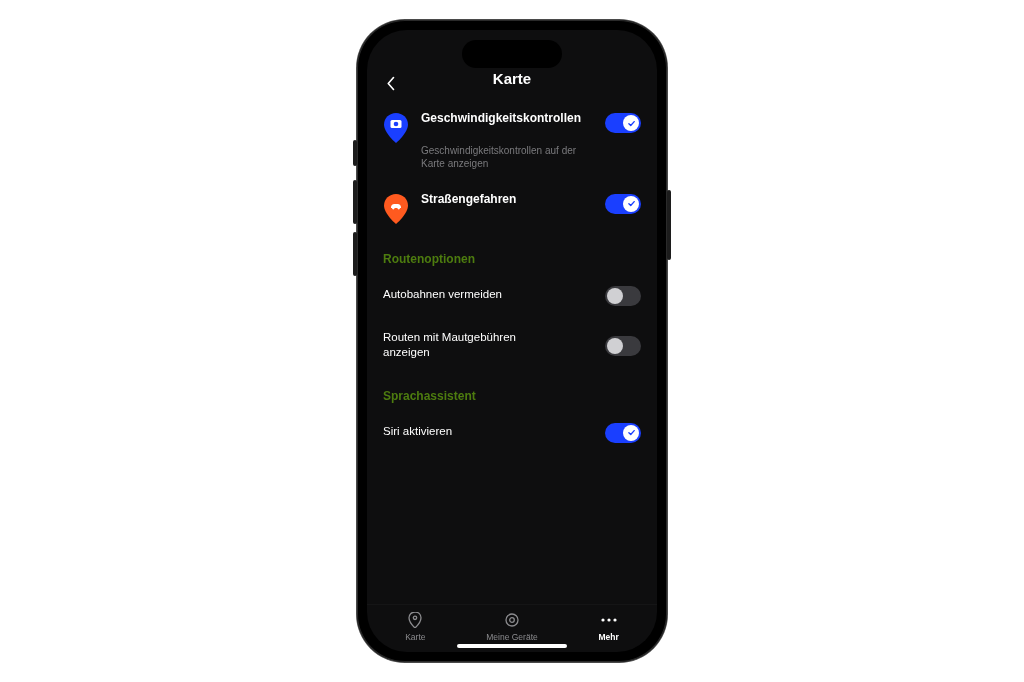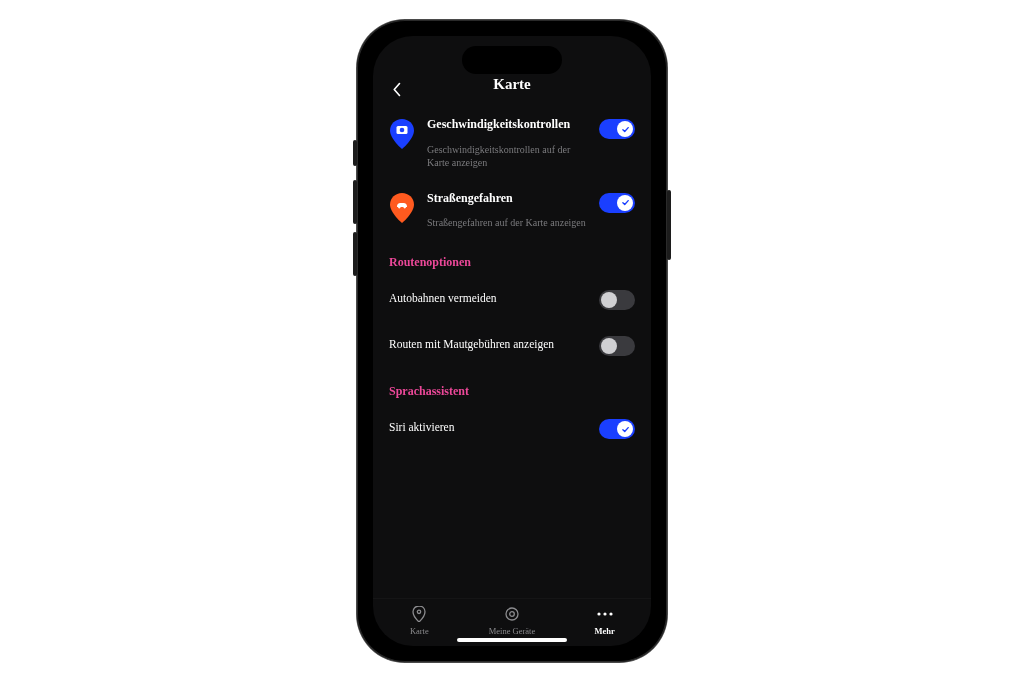--- a/index.html
+++ b/index.html
@@ -10,24 +10,23 @@
     display: flex;
     align-items: center;
     justify-content: center;
     font-family: -apple-system, "Helvetica Neue", Arial, sans-serif;
   }
   .phone {
     width: 310px;
     height: 642px;
     background: #000;
     border-radius: 48px;
-    padding: 16px;
+    padding: 10px;
     position: relative;
     box-shadow: inset 0 0 0 1px #2a2a2a, 0 0 0 1px #4a4a4a;
-    font-family: Liberation Serif, serif;
   }
   .side-btn { position: absolute; background:#1c1c1c; border-radius:2px; }
   .side-btn.l1{ left:-4px; top:120px; width:4px; height:26px; }
   .side-btn.l2{ left:-4px; top:160px; width:4px; height:44px; }
   .side-btn.l3{ left:-4px; top:212px; width:4px; height:44px; }
   .side-btn.r1{ right:-4px; top:170px; width:4px; height:70px; }
   .screen {
     width: 100%;
     height: 100%;
     background: #0e0e0f;
@@ -75,36 +74,36 @@
     padding: 8px 0 14px 0;
   }
   .pin {
     width:26px; height:32px;
     flex:0 0 26px;
     display:flex; align-items:flex-start; justify-content:center;
     margin-top:2px;
   }
   .row-body { flex:1; min-width:0; }
   .row-title { font-size:12px; font-weight:600; color:#fff; line-height:1.3; }
-  .row-sub { font-size:10px; color:#7a7a7d; line-height:1.3; margin-top:10px; }
+  .row-sub { font-size:10px; color:#7a7a7d; line-height:1.3; margin-top:17px; }
   .toggle {
     width:36px; height:20px; border-radius:11px;
     background:#3a3a3e; position:relative; flex:0 0 36px;
     margin-top:2px; cursor:pointer;
   }
   .toggle.on { background:#1a3fff; }
   .knob {
     position:absolute; top:2px; width:16px; height:16px; border-radius:50%;
     background:#fff; display:flex; align-items:center; justify-content:center;
   }
   .toggle.off .knob { left:2px; background:#d0d0d3; }
   .toggle.on .knob { right:2px; }
   .knob svg { width:9px; height:9px; }
   .section-h {
-    font-size:12px; font-weight:600; color:#ec4899;
+    font-size:12px; font-weight:600; color:#4d7c0f;
     padding-top:12px; padding-bottom:10px;
   }
   .simple-row {
     display:flex; align-items:center; justify-content:space-between;
     padding: 8px 0 16px 0;
     gap: 24px;
   }
   .simple-row .label { font-size:11.5px; color:#fff; max-width:170px; line-height:1.35; }
   .tabbar {
     display:flex; justify-content:space-around; align-items:flex-end;
@@ -166,21 +165,20 @@
 
       <div class="row">
         <div class="pin">
           <svg width="24" height="30" viewBox="0 0 24 30">
               <path d="M12 0C5.4 0 0 5 0 11.5 0 20 12 30 12 30s12-10 12-18.5C24 5 18.6 0 12 0z" fill="#ff5a1f"></path>
               <path d="M7 13.5c0-1.8 1.3-3.4 3.4-3.4h3.2c2.1 0 3.4 1.6 3.4 3.4v.6H7v-.6z M8 14.1a1.3 1.3 0 102.6 0H8zm5.4 0a1.3 1.3 0 102.6 0h-2.6z" fill="#fff"></path>
             </svg>
         </div>
         <div class="row-body">
           <div class="row-title">Straßengefahren</div>
-          <div class="row-sub">Straßengefahren auf der Karte anzeigen</div>
         </div>
         <div class="toggle on">
           <div class="knob">
             <svg viewBox="0 0 12 12">
                 <path d="M2.5 6.2 L5 8.7 L9.6 3.5" stroke="#1a3fff" stroke-width="1.8" fill="none" stroke-linecap="round" stroke-linejoin="round"></path>
               </svg>
           </div>
         </div>
       </div>
 

